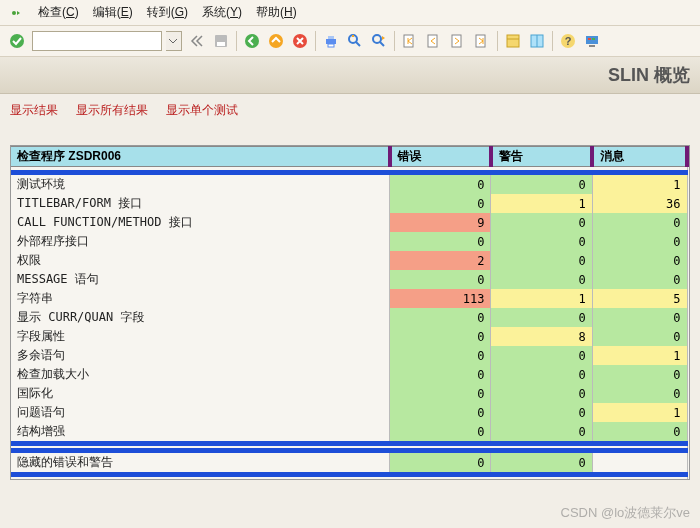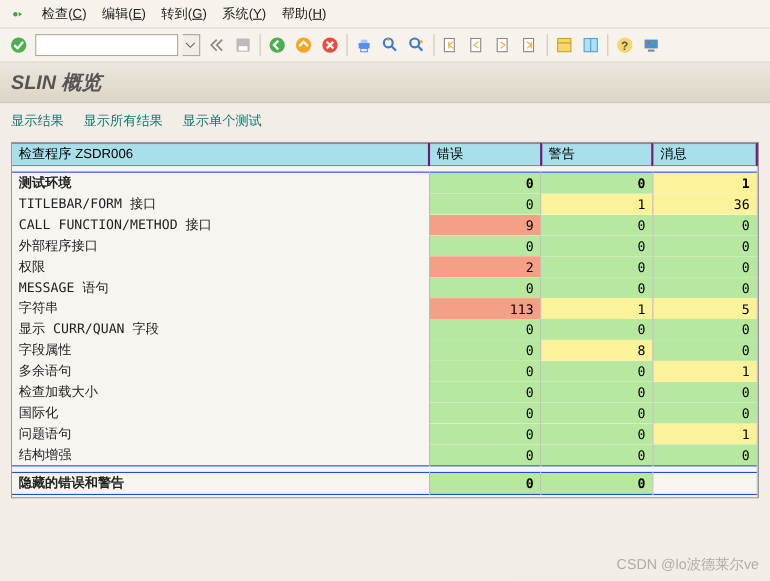--- a/index.html
+++ b/index.html
@@ -43,51 +43,51 @@
   .vsep { width:1px; height:20px; background:#cfc6b4; margin:0 2px;}
   .combo {
     width: 130px; height: 20px; border:1px solid #b0a890;
     background:#fff; display:inline-block;
   }
   .combo-arrow{ width:16px; height:20px; border:1px solid #b0a890; border-left:none; background:#f2eee7;}
   .title-band {
     background: linear-gradient(#ece7dd,#dcd5c5);
     padding: 6px 10px;
     font-size: 18px;
-    font-style: italic;
     font-weight: bold;
     color: #555;
     border-bottom:1px solid #c8c0ae;
+    text-align:right;
   }
   .subtoolbar {
-    display:flex; gap:18px; padding:8px 10px 10px 10px;
+    display:flex; gap:18px; padding:8px 10px 26px 10px;
     background:#f2eee7;
-    font-size:12px; color:#0f766e;
+    font-size:12px; color:#b91c1c;
   }
   .panel {
     margin: 0 10px 10px 10px;
     border:1px solid #999;
     background:#f7f5f0;
   }
   table { border-collapse: collapse; width:100%; table-layout:fixed;}
   th, td { font-size:12px; padding:1px 6px; white-space:nowrap; overflow:hidden;}
   th {
-    background:#a7e0ea; text-align:left; font-weight:normal;
+    background:#a7e0ea; text-align:left; font-weight:bold;
     border-top:1px solid #888; border-bottom:1px solid #888;
-    border-right:2px solid #701a75;
+    border-right:4px solid #701a75;
   }
   td { border-right:1px solid #bbb; }
   td.rowlabel { background:#f7f5f0; text-align:left; color:#222; font-family:"Microsoft YaHei",monospace;}
   td.num { text-align:right; font-family: Consolas, monospace;}
   .g { background:#b7e8a0; }
   .y { background:#fbf29a; }
   .r { background:#f59f87; }
   .blank { background:#f7f5f0; }
   tr.gaprow td { height:6px; background:#f7f5f0;}
-  tr.bordertop td { border-top:1px solid #1d4ed8;font-weight:bold;}
+  tr.bordertop td { border-top:5px solid #1d4ed8;}
   col.c-label{width:56%;} col.c-err{width:15%;} col.c-warn{width:15%;} col.c-msg{width:14%;}
   svg { display:block; }
   .watermark {
     position:absolute; right:10px; bottom:6px;
     font-size:13px; color:rgba(120,120,120,0.55);
   }
 </style>
 </head>
 <body>
 

